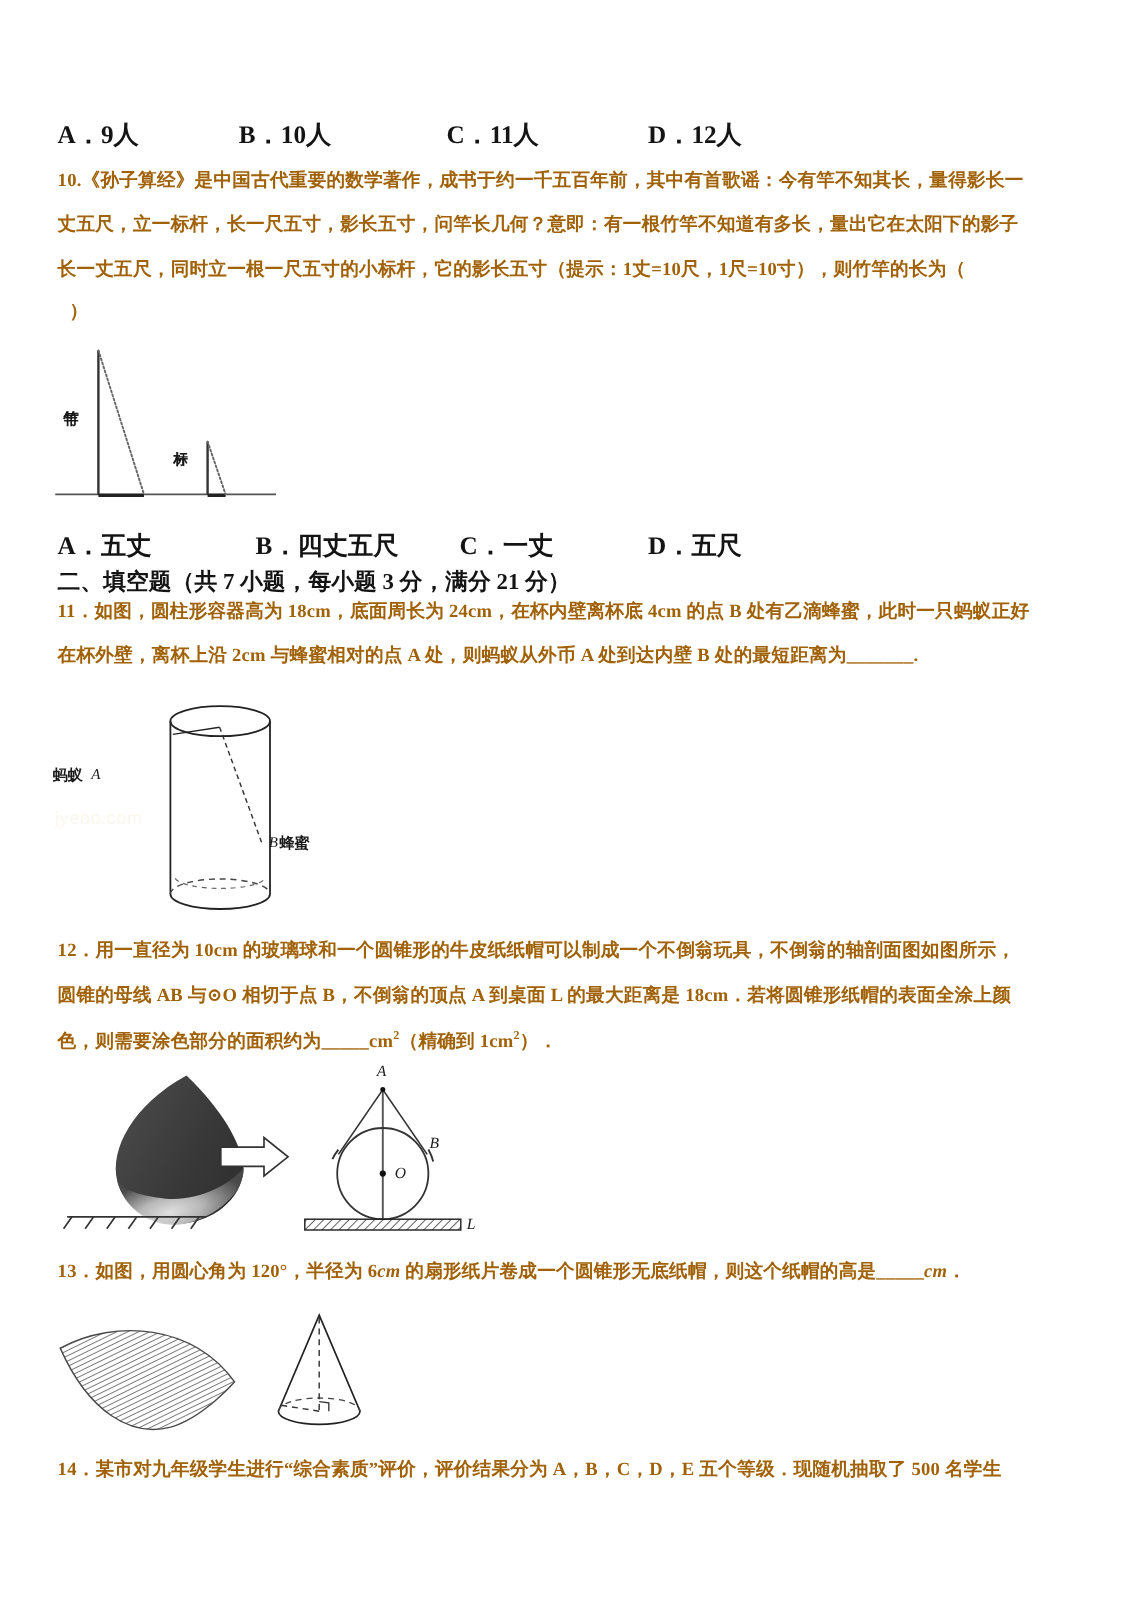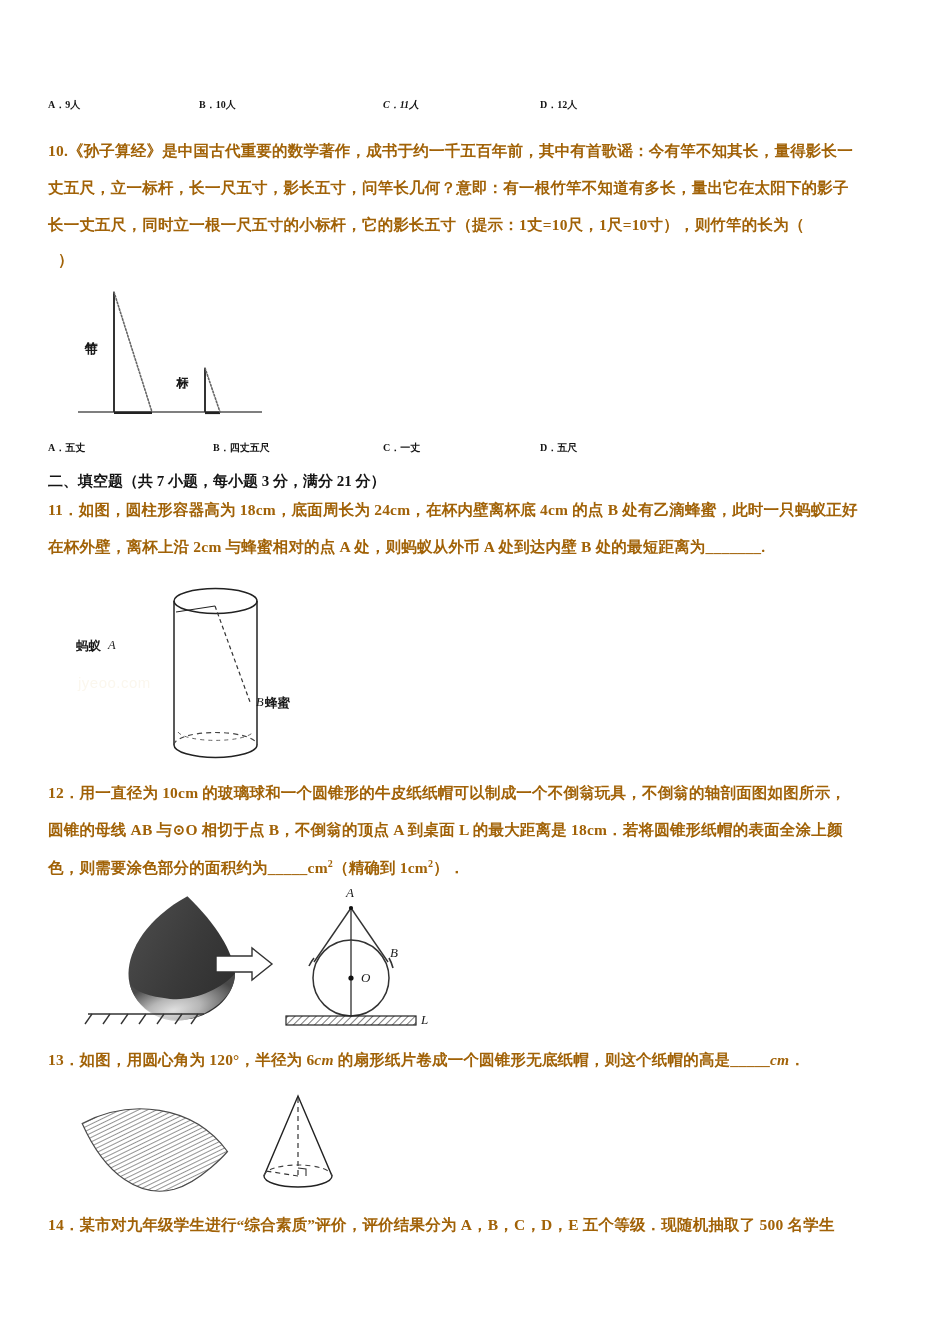--- a/index.html
+++ b/index.html
@@ -26,35 +26,34 @@
     position: absolute;
     font-size: 15.5px;
     font-weight: bold;
     letter-spacing: 0.2px;
     white-space: pre;
     line-height: 1;
     color: #a16207;
   }
   .opt {
     position: absolute;
-    font-size: 10px;
+    font-size: 21px;
     font-weight: bold;
     white-space: pre;
     color: #141414;
   }
   .sec-head {
     position: absolute;
-    font-size: 15px;
+    font-size: 19px;
     font-weight: bold;
     white-space: pre;
     color: #141414;
   }
   .fig {
     position: absolute;
-    margin-left: 32px;
   }
   .watermark {
     position: absolute;
     font-family: "Liberation Sans", sans-serif;
     font-size: 15px;
     color: #fbf7ee;
     letter-spacing: 0.5px;
     white-space: pre;
     user-select: none;
   }
@@ -85,21 +84,21 @@
     white-space: pre;
   }
 </style>
 </head>
 <body>
 
 <div class="page">
 
   <div class="opt" style="left:48px; top:98px;">A．9人</div>
   <div class="opt" style="left:199px; top:98px;">B．10人</div>
-  <div class="opt" style="left:383px; top:98px;font-style:italic;">C．11人</div>
+  <div class="opt" style="left:372px; top:98px;">C．11人</div>
   <div class="opt" style="left:540px; top:98px;">D．12人</div>
 
   <div class="line" style="left:48px; top:143px;">10.《孙子算经》是中国古代重要的数学著作，成书于约一千五百年前，其中有首歌谣：今有竿不知其长，量得影长一</div>
   <div class="line" style="left:48px; top:180px;">丈五尺，立一标杆，长一尺五寸，影长五寸，问竿长几何？意即：有一根竹竿不知道有多长，量出它在太阳下的影子</div>
   <div class="line" style="left:48px; top:217px;">长一丈五尺，同时立一根一尺五寸的小标杆，它的影长五寸（提示：1丈=10尺，1尺=10寸），则竹竿的长为（</div>
   <div class="line" style="left:58px; top:252px;">）</div>
 
   <div class="fig" style="left:40px; top:272px; width:220px; height:160px;">
     <svg width="220" height="160" viewBox="0 0 220 160" xmlns="http://www.w3.org/2000/svg">
 

